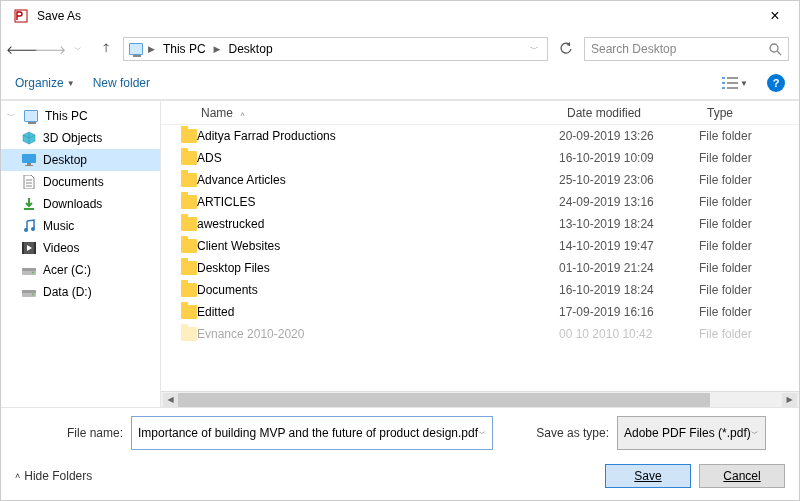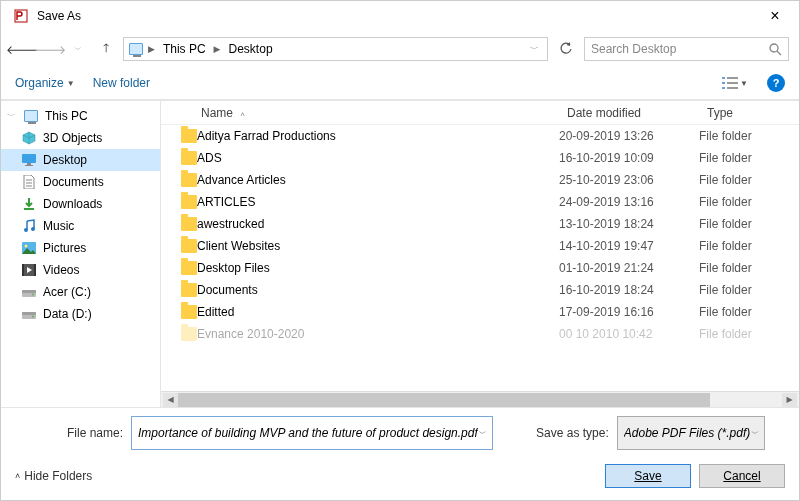--- a/index.html
+++ b/index.html
@@ -47,21 +47,21 @@
 .row.faded { opacity:0.35;}
 .folder-icon { width:16px; height:14px; background:#ffcf48; border-radius:1px; position:relative; display:inline-block;}
 .folder-icon::before { content:""; position:absolute; top:-3px; left:0; width:7px; height:3px; background:#ffcf48; border-radius:1px 1px 0 0;}
 .hscroll { height:16px; background:#f0f0f0; border-top:1px solid #ddd; display:flex; align-items:center; padding:0 2px;}
 .hscroll .sb-btn { width:15px; height:14px; background:#e4e4e4; display:flex; align-items:center; justify-content:center; font-size:8px; color:#666; cursor:pointer;}
 .hscroll .sb-track { flex:1; height:14px; background:#f0f0f0; position:relative;}
 .hscroll .sb-thumb { position:absolute; left:0; top:0; height:14px; width:88%; background:#c8c8c8; cursor:pointer;}
 .form-area { padding:8px 14px 4px 14px; display:flex; flex-direction:row; gap:8px;}
 .form-row { display:flex; align-items:center; gap:8px;}
 .form-row label { width:108px; text-align:right; color:#333;}
-.form-row .combo { flex:1; height:22px; border:1px solid #7aa7d9; background:#fff; display:flex; align-items:center; padding:16px 6px; position:relative;font-style:italic;}
+.form-row .combo { flex:1; height:22px; border:1px solid #7aa7d9; background:#fff; display:flex; align-items:center; padding:16px 6px; position:relative;}
 .form-row .combo.type { border-color:#aaa; background:#eee;}
 .form-row .combo .cv { flex:1; white-space:nowrap; overflow:hidden;}
 .form-row .combo .cd { font-size:8px; color:#666;}
 .footer { display:flex; align-items:center; padding:10px 14px 12px 14px; gap:10px;}
 .footer .hide { display:flex; align-items:center; gap:4px; cursor:pointer; color:#333;}
 .footer .btns { margin-left:auto; display:flex; gap:8px;text-decoration:underline;}
 .footer .btn { width:86px; height:24px; border:1px solid #adadad; background:#e1e1e1; cursor:pointer; display:flex; align-items:center; justify-content:center;}
 .footer .btn.primary { border-color:#2e83d6; background:#cfe4f7;}
 .pc-icon { width:14px; height:12px; border:1px solid #5aa0da; background:#cfe9ff; position:relative; border-radius:1px;}
 .pc-icon::after{content:"";position:absolute;bottom:-3px;left:3px;width:8px;height:2px;background:#888;}
@@ -191,30 +191,20 @@
             <circle cx="4" cy="11" r="2" fill="#2a7abf"></circle>
             <circle cx="11" cy="10" r="2" fill="#2a7abf"></circle>
             <line x1="5" y1="2" x2="5" y2="11" stroke="#2a7abf" stroke-width="1.5"></line>
           </svg>
         </span>
         <span>Music</span>
       </div>
       <div class="side-item">
         <span class="si-icon">
           <svg width="14" height="12" viewBox="0 0 14 12">
-            <rect x="0" y="0" width="14" height="12" fill="#59b4e8" rx="1"></rect>
-            <circle cx="4" cy="4" r="1.5" fill="#fff176"></circle>
-            <path d="M0 12 L5 6 L9 10 L11 8 L14 12 Z" fill="#2e7d32"></path>
-          </svg>
-        </span>
-        <span>Pictures</span>
-      </div>
-      <div class="side-item">
-        <span class="si-icon">
-          <svg width="14" height="12" viewBox="0 0 14 12">
             <rect x="0" y="0" width="14" height="12" fill="#555" rx="1"></rect>
             <rect x="0" y="0" width="2" height="12" fill="#333"></rect>
             <rect x="12" y="0" width="2" height="12" fill="#333"></rect>
             <path d="M5 3 L10 6 L5 9 Z" fill="#fff"></path>
           </svg>
         </span>
         <span>Videos</span>
       </div>
       <div class="side-item">
         <span class="si-icon">

